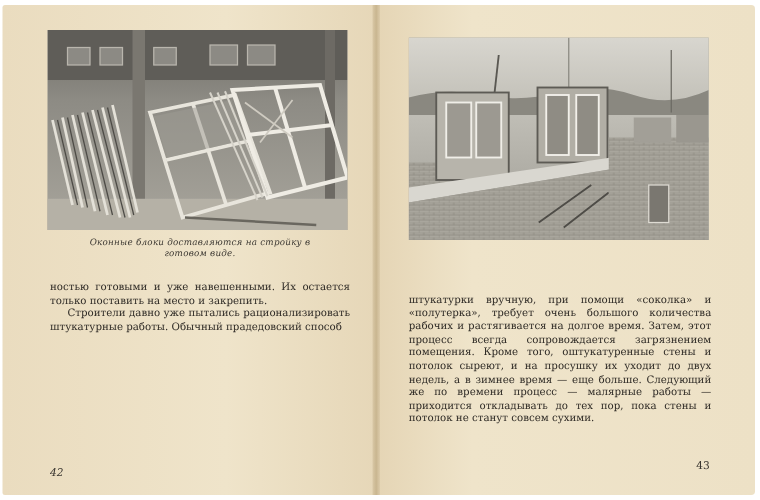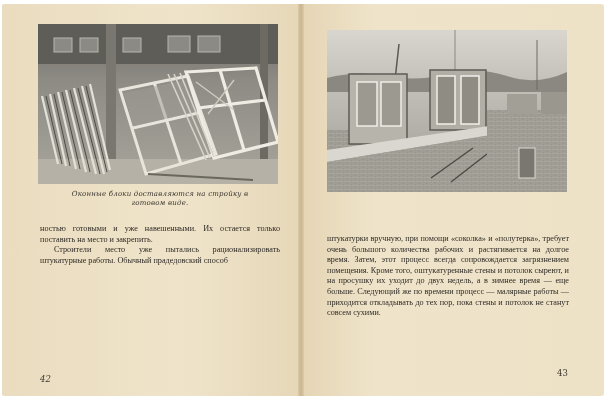--- a/index.html
+++ b/index.html
@@ -11,21 +11,21 @@
   .gutter { position:absolute; left:298px; top:4px; width:6px; height:392px; background:linear-gradient(90deg,#d9c8a6,#c9b690,#dccbaa); }
   .photo { position:absolute; overflow:hidden; }
   .photo.left { left:38px; top:24px; width:240px; height:160px; background:#9c9a92; }
   .photo.right { left:327px; top:30px; width:240px; height:162px; background:#b3b1a8; }
   .caption { position:absolute; font-style:italic; font-size:7px; line-height:9px; color:#3a3630; text-align:center; letter-spacing:0.2px; }
   .caption.left { left:60px; top:190px; width:200px; }
   .caption.right { left:330px; top:199px; width:240px; }
   .text { position:absolute; font-size:8.2px; line-height:10.6px; color:#2e2a25; text-align:justify; }
   .text.left { left:40px; top:224px; width:240px; }
   .text.right { left:327px; top:234px; width:242px; }
-  .text p { margin:0;font-family:Liberation Serif, serif; }
+  .text p { margin:0; }
   .text p.indent { text-indent:14px; }
   .pageno { position:absolute; font-size:8.5px; color:#3a3630; }
   .pageno.left { left:40px; top:374px;font-style:italic; }
   .pageno.right { left:557px; top:368px; }
   svg { display:block; }
 </style>
 </head>
 <body>
 
 <div class="spread">
@@ -103,21 +103,21 @@
       </g>
 
       <path d="M110 150 L215 156" stroke="#6a675f" stroke-width="2"></path>
     </svg>
   </div>
 
   <div class="caption left">Оконные блоки доставляются на стройку в готовом виде.</div>
 
   <div class="text left">
     <p>ностью готовыми и уже навешенными. Их остается только поставить на место и закрепить.</p>
-    <p class="indent">Строители место уже пытались рационализировать штукатурные работы. Обычный прадедовский способ</p>
+    <p class="indent">Строители давно уже пытались рационализировать штукатурные работы. Обычный прадедовский способ</p>
   </div>
 
   <div class="pageno left">42</div>
 
   <div class="photo right" title="Brick building under construction with window blocks installed in the walls">
     <svg width="240" height="162" viewBox="0 0 240 162">
       <defs>
         <linearGradient id="rbg" x1="0" y1="0" x2="0" y2="1">
           <stop offset="0" stop-color="#d8d6cf"></stop>
           <stop offset="0.3" stop-color="#c4c2ba"></stop>

